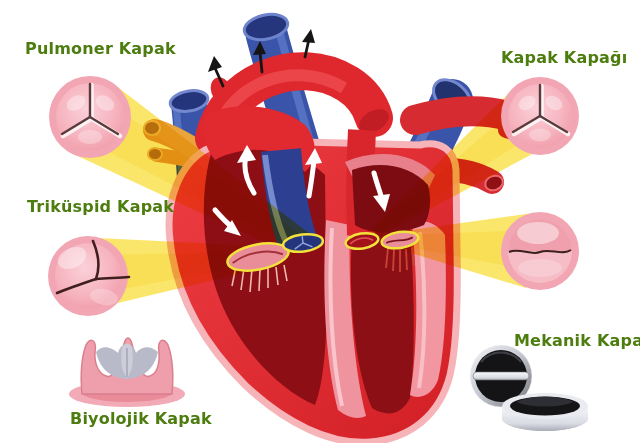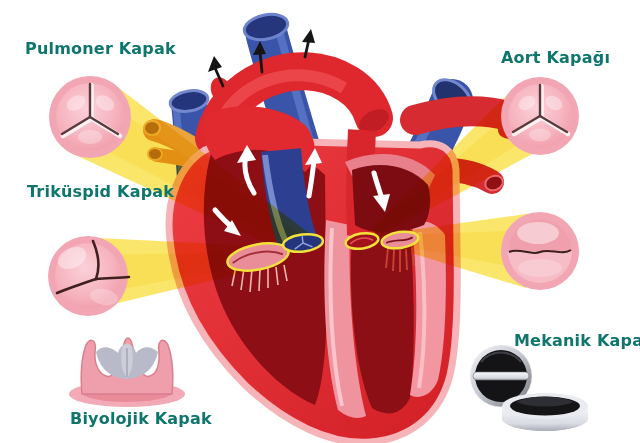--- a/index.html
+++ b/index.html
@@ -1,19 +1,19 @@
 <!DOCTYPE html>
 <html><head>
 <meta charset="utf-8">
 <style>
   html,body{margin:0;padding:0;background:#ffffff;}
   #stage{position:relative;width:640px;height:443px;background:#ffffff;overflow:hidden;
          font-family:"DejaVu Sans","Liberation Sans",sans-serif;}
   #art{position:absolute;left:0;top:0;isolation:isolate;}
-  .lbl{position:absolute;font-weight:700;font-size:16px;color:#0f766e;
+  .lbl{position:absolute;font-weight:700;font-size:16px;color:#4d7c0f;
        letter-spacing:.2px;white-space:nowrap;}
 </style>
 </head>
 <body>
 
 <div id="stage">
 
 <svg id="art" width="640" height="443" viewBox="0 0 640 443" xmlns="http://www.w3.org/2000/svg">
   <defs>
     <radialGradient id="valveRad" cx="45%" cy="38%" r="70%">
@@ -276,17 +276,17 @@
       <ellipse cx="0" cy="8" rx="43" ry="13" fill="#b6b9c3"></ellipse>
       <path d="M-43,-4 L-43,8 A43,13 0 0 0 43,8 L43,-4 Z" fill="url(#gradSilverV)"></path>
       <ellipse cx="0" cy="-4" rx="43" ry="13" fill="#e9ebf0"></ellipse>
       <ellipse cx="0" cy="-4" rx="35" ry="9.5" fill="#151518"></ellipse>
       <path d="M-28,-8 A30,8 0 0 1 28,-8 A30,7 0 0 1 -28,-8 Z" fill="#2e2e35"></path>
     </g>
   </g>
 </svg>
 
   <div class="lbl" style="left:25px;top:39px">Pulmoner Kapak</div>
-  <div class="lbl" style="left:501px;top:48px">Aort Kapağı</div>
-  <div class="lbl" style="left:27px;top:182px">Triküspid Kapak</div>
+  <div class="lbl" style="left:501px;top:48px">Kapak Kapağı</div>
+  <div class="lbl" style="left:27px;top:197px">Triküspid Kapak</div>
   <div class="lbl" style="left:70px;top:409px">Biyolojik Kapak</div>
   <div class="lbl" style="left:514px;top:331px">Mekanik Kapak</div>
 </div>
 
 </body></html>

